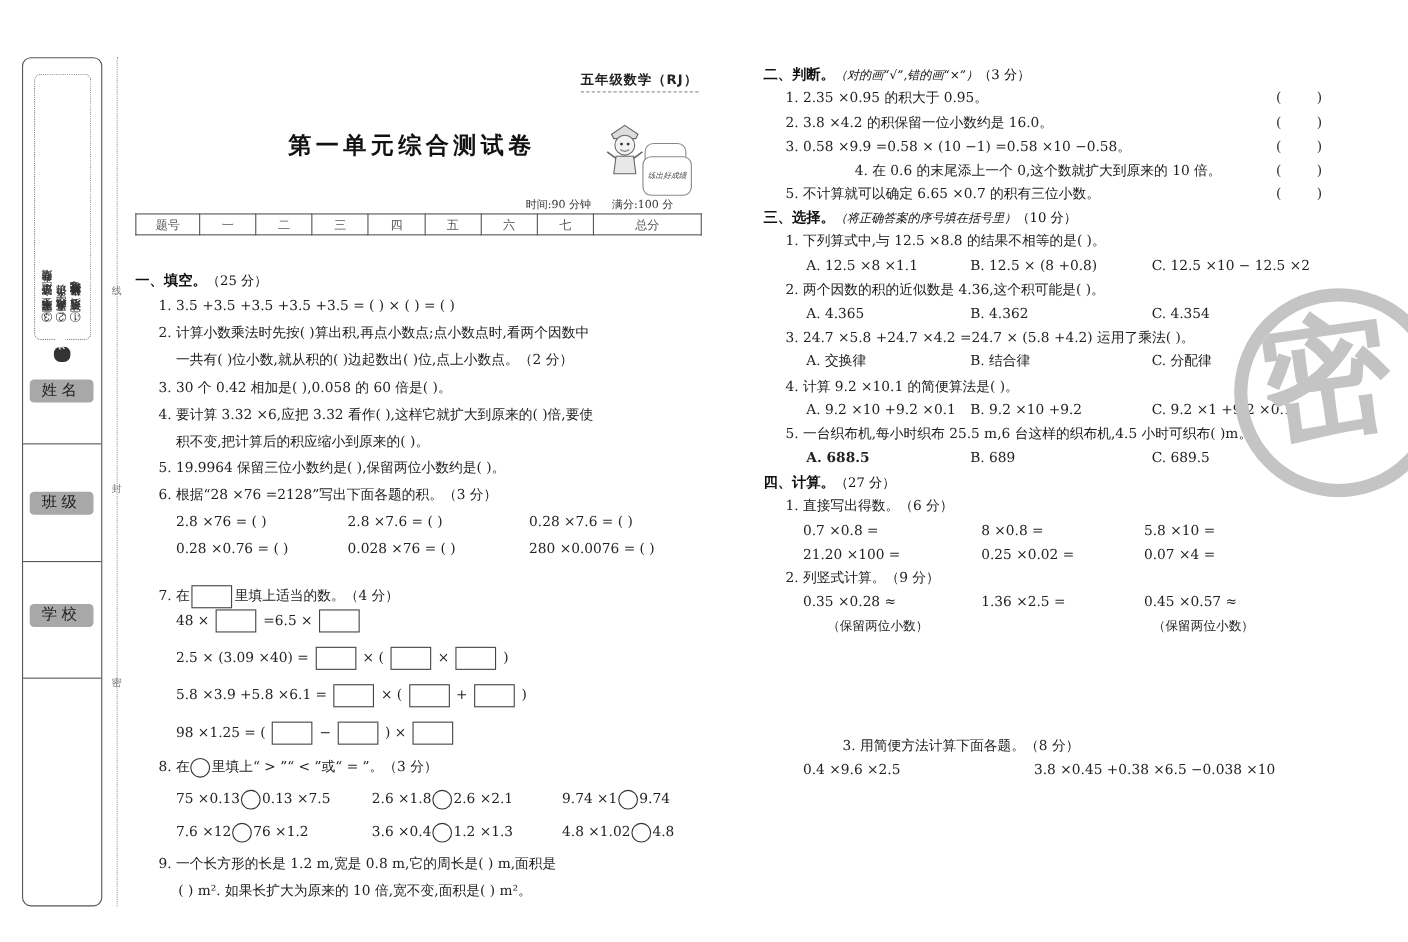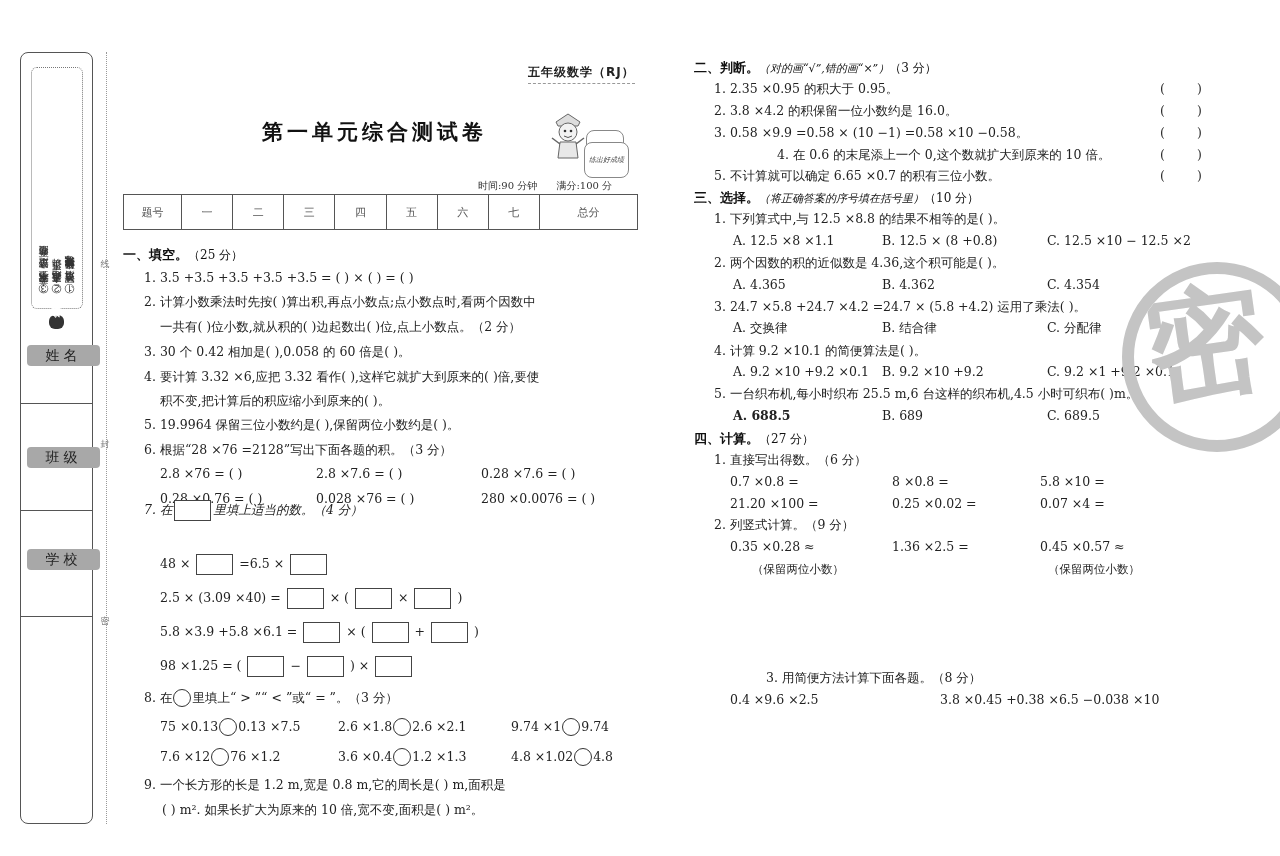--- a/index.html
+++ b/index.html
@@ -8,37 +8,37 @@
 
   
   .strip { position: absolute; left: 20px; top: 52px; width: 73px; height: 772px; border: 1.5px solid #555; border-radius: 8px; }
   .notice { position: absolute; left: 10px; top: 14px; width: 52px; height: 242px; border: 1.5px dotted #777; border-radius: 6px; }
   .notice-lines { position: absolute; left: 6px; top: 6px; right: 6px; bottom: 6px; display: flex; flex-direction: row-reverse; justify-content: space-between; }
   .notice-line { writing-mode: vertical-rl; transform: rotate(180deg); font-size: 10px; line-height: 12px; letter-spacing: 0.5px; color: #333; white-space: nowrap; }
   .notice-tag { position: absolute; left: 0; right: 0; bottom: 4px; display: flex; justify-content: center; }
   .notice-tag span { writing-mode: vertical-rl; transform: rotate(180deg); background: #333; color: #fff; font-size: 9px; font-weight: bold; border-radius: 6px; padding: 3px 1px; letter-spacing: 2px; }
 
   .strip-cell { position: absolute; left: 0; right: 0; border-top: 1.5px solid #555; }
-  .label-pill { position: absolute; left: 6px; width: 73px; height: 21px; background: #a8a8a8; border-radius: 4px; color: #222; font-size: 14px; text-align: center; line-height: 21px; letter-spacing: 4px; }
+  .label-pill { position: absolute; left: 6px; width: 58px; height: 21px; background: #a8a8a8; border-radius: 4px; color: #222; font-size: 14px; text-align: center; line-height: 21px; letter-spacing: 4px; }
 
   .cut-line { position: absolute; left: 106px; top: 52px; height: 772px; border-left: 1.5px dotted #999; }
   .cut-char { position: absolute; left: 98px; font-size: 9px; color: #777; writing-mode: vertical-rl; }
 
   
   .grade-tag { position: absolute; left: 528px; top: 64px; font-family: "DejaVu Sans", "Liberation Sans", sans-serif; font-size: 12px; font-weight: bold; color: #222; letter-spacing: 1px; border-bottom: 1.5px dashed #999; padding-bottom: 2px; }
   .exam-title { position: absolute; left: 262px; top: 118px; font-size: 21px; font-weight: bold; color: #111; letter-spacing: 4px; font-family: "DejaVu Sans", "Liberation Sans", sans-serif; }
 
   .mascot { position: absolute; left: 548px; top: 112px; width: 84px; height: 50px; }
   .mascot-bubble { position: absolute; font-size: 7px; color: #444; border: 1px solid #888; border-radius: 8px; padding: 12px 4px; background: #fff; font-style: italic; }
 
   .time-info { position: absolute; left: 478px; top: 179px; font-size: 10px; color: #333; }
   .time-info span { margin-right: 16px; }
 
   table.score { position: absolute; left: 123px; top: 194px; width: 515px; border-collapse: collapse; font-family: "DejaVu Sans", "Liberation Sans", sans-serif; font-size: 11px; color: #555; }
-  table.score td { border: 1px solid #555; height: 35px; text-align: center; }
+  table.score td { border: 1px solid #555; height: 19px; text-align: center; }
   table.score td.hdr { width: 58px; }
 
   .section-title { position: absolute; font-size: 13px; font-weight: bold; color: #111; font-family: "DejaVu Sans", "Liberation Sans", sans-serif; }
   .section-title .pts { font-weight: normal; font-family: "DejaVu Serif", "Liberation Serif", serif; font-size: 12px; }
   .section-title .note { font-weight: normal; font-size: 11px; font-style: italic; font-family: "DejaVu Serif", "Liberation Serif", serif; }
 
   .q { position: absolute; font-size: 12.5px; color: #222; white-space: nowrap; line-height: 16px; }
 
   .box { display: inline-block; width: 37px; height: 21px; border: 1.2px solid #444; vertical-align: middle; margin: 0 2px; background: #fff; }
   .circ { display: inline-block; width: 18px; height: 18px; border: 1.2px solid #333; border-radius: 50%; vertical-align: middle; margin: 0 1px; }
@@ -130,21 +130,21 @@
 <div class="q" style="left:144px; top:417px;">5.  19.9964 保留三位小数约是(        ),保留两位小数约是(        )。</div>
 <div class="q" style="left:144px; top:442px;">6.  根据“28 ×76 =2128”写出下面各题的积。（3 分）</div>
 
 <div class="q" style="left:160px; top:466px;">2.8 ×76 = (                )</div>
 <div class="q" style="left:316px; top:466px;">2.8 ×7.6 = (                )</div>
 <div class="q" style="left:481px; top:466px;">0.28 ×7.6 = (                )</div>
 <div class="q" style="left:160px; top:491px;">0.28 ×0.76 = (                )</div>
 <div class="q" style="left:316px; top:491px;">0.028 ×76 = (                )</div>
 <div class="q" style="left:481px; top:491px;">280 ×0.0076 = (                )</div>
 
-<div class="q" style="left:144px; top:500px;font-style:italic;">
+<div class="q" style="left:144px; top:532px;">
   <span>7.  在</span><span class="box"></span><span>里填上适当的数。（4 分）</span>
 </div>
 
 <div class="q" style="left:160px; top:554px;">
   <span>48 ×</span>
   <span class="box"></span>
   <span>=6.5 ×</span>
   <span class="box"></span>
 </div>
 <div class="q" style="left:160px; top:588px;">

